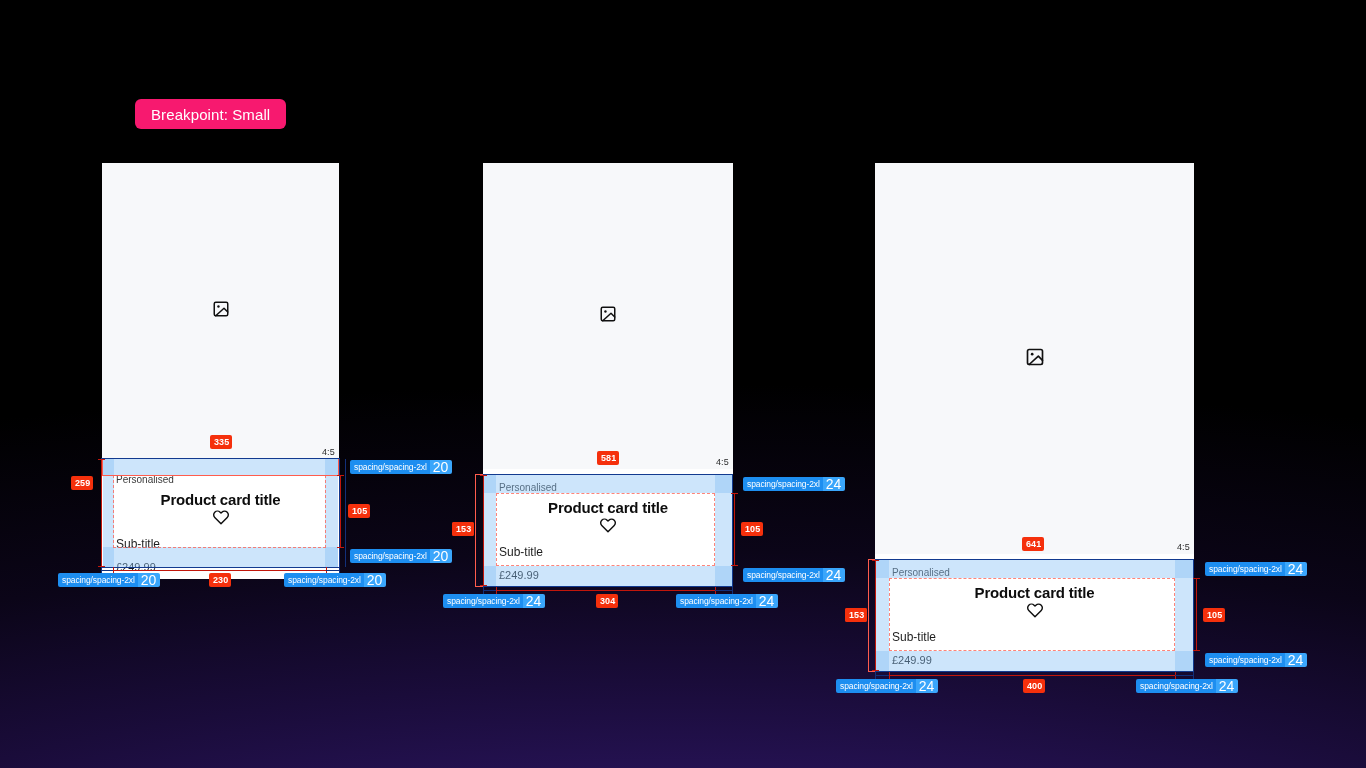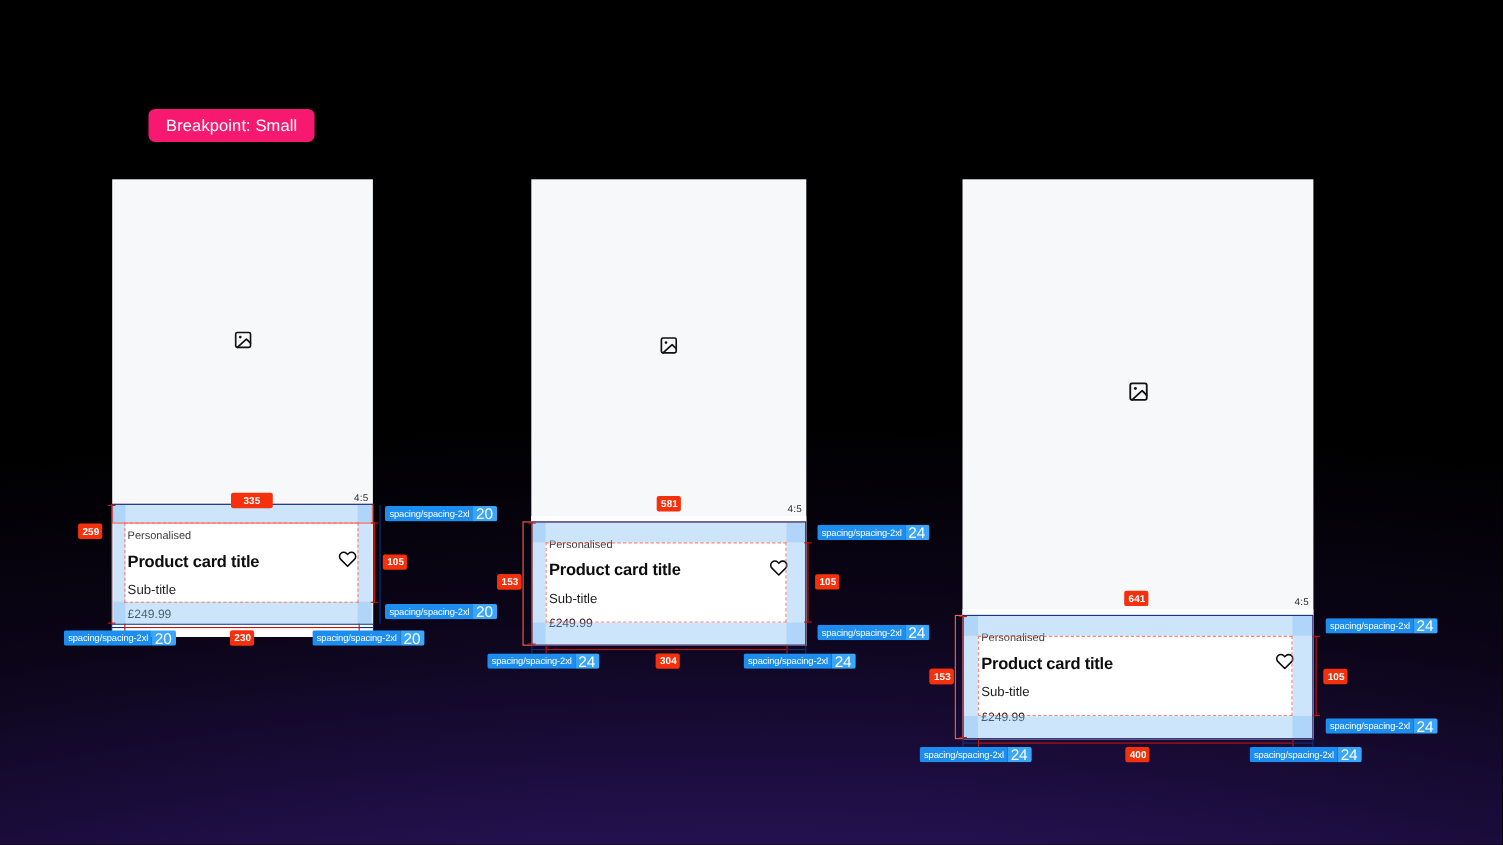--- a/index.html
+++ b/index.html
@@ -80,20 +80,21 @@
   .eyebrow {
     font-size: 10px;
     color: #3a3a3a;
     line-height: 1.3;
   }
 
   .title-row {
     display: flex;
     align-items: center;
     justify-content: space-between;
+    flex-direction: column;
   }
 
   .card-title {
     font-weight: bold;
     color: #0d0d0d;
     letter-spacing: -0.2px;
   }
 
   .subtitle { color: #1d1d1d; }
 
@@ -253,21 +254,21 @@
   <div class="rule-h" style="left:113px; top:570px; width:213px;"></div>
   <div class="cap-h" style="left:113px; top:567px;"></div>
   <div class="cap-h" style="left:326px; top:567px;"></div>
   <div class="rule-h navy" style="left:101px; top:570px; width:12px;"></div>
   <div class="rule-h navy" style="left:326px; top:570px; width:14px;"></div>
   <div class="cap-h navy" style="left:101px; top:567px;"></div>
   <div class="cap-h navy" style="left:339px; top:567px;"></div>
 
   <div class="rule-v navy" style="left:345px; top:459px; height:108px;"></div>
 
-  <div class="m-badge" style="left:210px; top:448px; width:38px;">335</div>
+  <div class="m-badge" style="left:210px; top:435px; width:22px;">335</div>
   <div class="m-badge" style="left:71px; top:476px; width:22px;">259</div>
   <div class="m-badge" style="left:348px; top:504px; width:22px;">105</div>
   <div class="m-badge" style="left:209px; top:573px; width:22px;">230</div>
 
   <div class="t-badge" style="left:350px; top:460px;">
     <span class="t-name">spacing/spacing-2xl</span>
     <span class="t-val">20</span>
   </div>
   <div class="t-badge" style="left:350px; top:549px;">
     <span class="t-name">spacing/spacing-2xl</span>

